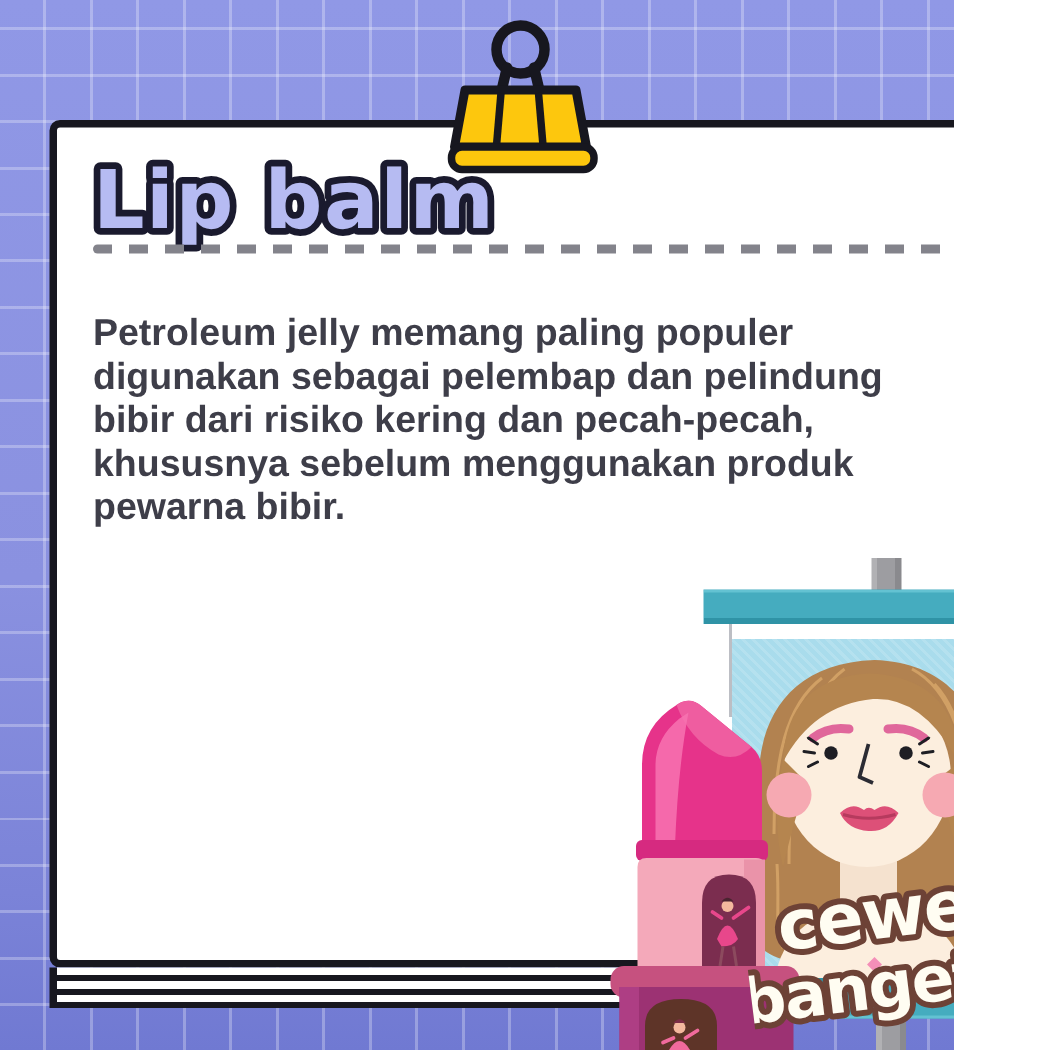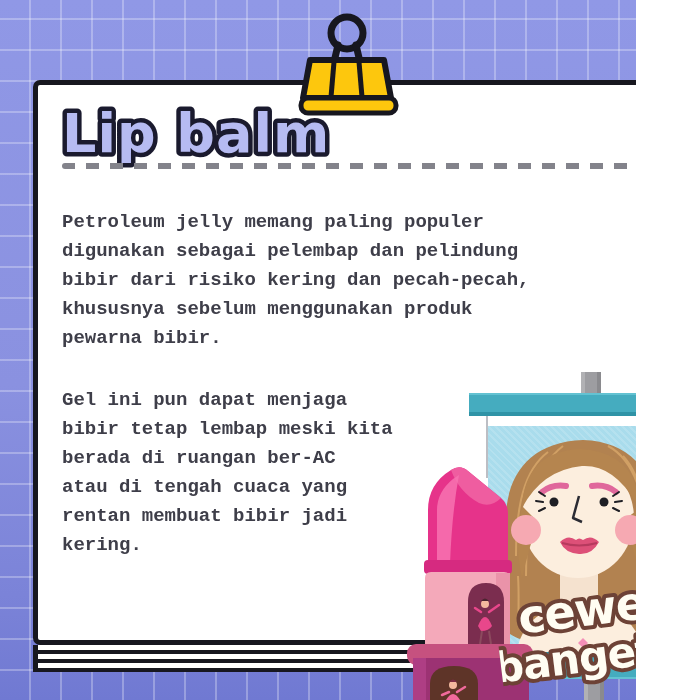--- a/index.html
+++ b/index.html
@@ -36,23 +36,23 @@
     letter-spacing:1px;
   }
 
   .dashed-divider{
     position:absolute; left:62px; top:163px; width:580px; height:6px;
     background:repeating-linear-gradient(90deg,#83838b 0 13px, transparent 13px 24px);
     border-radius:3px;
   }
 
   .body-text{
-    position:absolute; color:#3e3e49; font-weight:bold; font-size:19px;
+    position:absolute; color:#3e3e49; font-weight:bold; font-size:25px;
     line-height:29px; white-space:pre-line; letter-spacing:0px;
-    font-family:Liberation Mono, monospace;
+    font-family:Liberation Sans, sans-serif;
   }
   .para1{ left:62px; top:208px; width:600px; }
   .para2{ left:62px; top:386px; width:440px; }
 
   .clip-svg{ position:absolute; left:298px; top:12px; width:104px; height:106px; }
 
   
   .easel-post-top{ position:absolute; left:581px; top:372px; width:20px; height:24px;
     background:linear-gradient(90deg,#b1b1b4 0 4px,#9d9da1 4px 16px,#8a8a8e 16px 20px); }
   .easel-bar-top{ position:absolute; left:469px; top:393px; width:224px; height:23px;
@@ -101,26 +101,20 @@
     <text x="6" y="54">Lip balm</text>
   </svg>
 
   <div class="dashed-divider"></div>
 
   <div class="body-text para1">Petroleum jelly memang paling populer
 digunakan sebagai pelembap dan pelindung
 bibir dari risiko kering dan pecah-pecah,
 khususnya sebelum menggunakan produk
 pewarna bibir.</div>
-  <div class="body-text para2">Gel ini pun dapat menjaga
-bibir tetap lembap meski kita
-berada di ruangan ber-AC
-atau di tengah cuaca yang
-rentan membuat bibir jadi
-kering.</div>
 
   <div class="easel-post-top"></div>
   <div class="easel-bar-top"></div>
   <div class="easel-string"></div>
   <div class="canvas-paper">
     <svg class="portrait-svg" viewBox="0 0 190 228">
 
       <path d="M95,14 C38,16 16,54 18,100 C20,150 8,188 22,208 C46,224 72,210 80,196 L112,196 C120,214 148,222 170,206 C182,194 170,160 172,118 C174,58 152,16 95,14 Z" fill="#b28250"></path>
 
       <g fill="none" stroke="#dcab6c" stroke-width="2" opacity="0.75">

